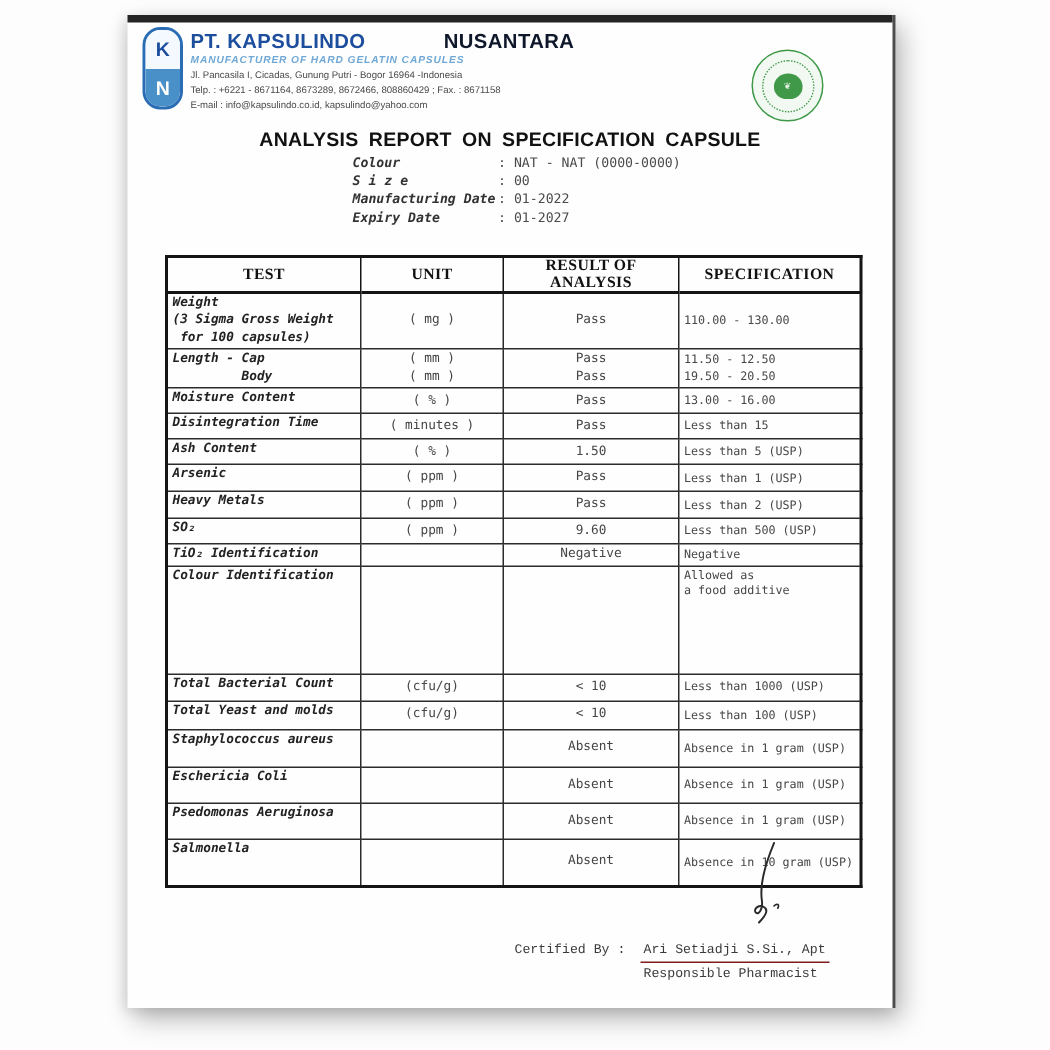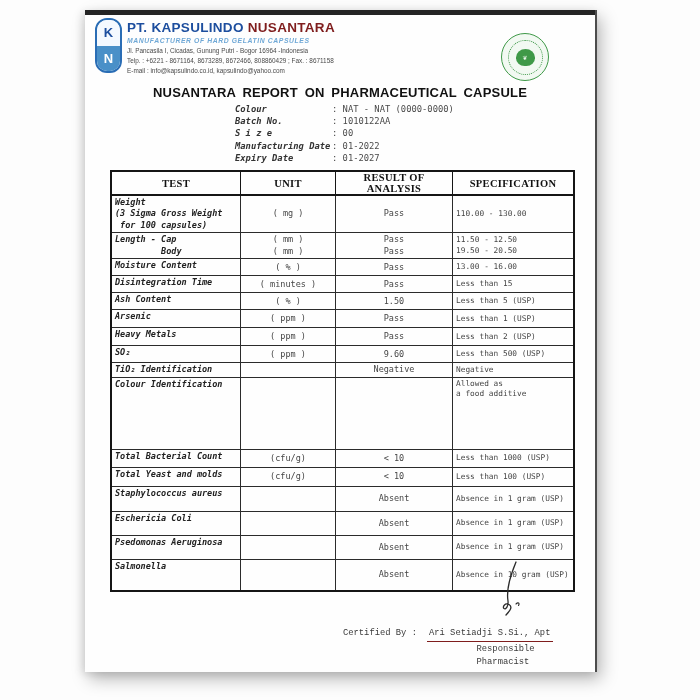--- a/index.html
+++ b/index.html
@@ -14,21 +14,21 @@
   .brand{position:absolute;left:10px;top:8px;display:flex;gap:5px;}
   .logo{width:23px;height:51px;border:2px solid #2a6db5;border-radius:12px;overflow:hidden;
         display:flex;flex-direction:column;background:#fff;flex:0 0 auto;}
   .logo .half{flex:1;display:flex;align-items:center;justify-content:center;
         font-weight:bold;font-size:13px;}
   .logo .half.top{color:#1d4e9e;background:#f4f9ff;}
   .logo .half.bot{color:#fff;background:#4a90c8;}
   .brand-text{padding-top:2px;line-height:1.15;}
   .company{font-size:13.5px;font-weight:bold;letter-spacing:.3px;white-space:nowrap;}
   .company .primary{color:#1d4e9e;}
-  .company .secondary{color:#7f1d1d;}
+  .company .secondary{color:#0f172a;margin-left:48px;}
   .tagline{font-size:6.8px;font-weight:bold;font-style:italic;color:#6fa8d6;
            letter-spacing:.6px;margin-top:1px;white-space:nowrap;}
   .addr{font-size:6.4px;color:#4a4a4a;line-height:1.55;margin-top:2px;white-space:nowrap;}
 
   
   .seal{position:absolute;left:416px;top:23px;width:46px;height:46px;border-radius:50%;
         border:1.5px solid #3f9948;background:#f2f9f2;display:flex;align-items:center;justify-content:center;}
   .seal-ring{width:33px;height:33px;border-radius:50%;border:1px dotted #3f9948;
         display:flex;align-items:center;justify-content:center;}
   .seal-core{width:19px;height:17px;border-radius:50% 50% 45% 45%;background:#3f9948;
@@ -62,21 +62,21 @@
   tr.tall td{vertical-align:top;}
 
   
   .signature{position:absolute;left:395px;top:551px;}
   .cert{position:absolute;left:258px;top:617px;font-family:Liberation Mono, monospace;
         font-size:8.8px;color:#3a3a3a;}
   .cert-row{display:flex;line-height:13px;}
   .cert-label{width:84px;}
   .cert-name{border-bottom:1px solid #7f1d1d;padding:0 3px 1px 2px;}
   .cert-spacer{width:84px;}
-  .cert-role{padding:1px 3px 0 2px;margin-left:48px;}
+  .cert-role{padding:1px 3px 0 2px;}
 </style>
 </head>
 <body>
 
 <div class="canvas">
   <div class="page">
     <div class="scan-edge"></div>
 
     <div class="brand">
       <div class="logo">
@@ -93,25 +93,24 @@
         </div>
       </div>
     </div>
 
     <div class="seal">
       <div class="seal-ring">
         <div class="seal-core">❦</div>
       </div>
     </div>
 
-    <div class="doc-title">NUSANTARA REPORT ON PHARMACEUTICAL CAPSULE</div>
+    <div class="doc-title">ANALYSIS REPORT ON SPECIFICATION CAPSULE</div>
 
     <div class="info-fields">
         <div class="field"><span class="flabel">Colour</span><span class="fvalue">: NAT - NAT  (0000-0000)</span></div>
-        <div class="field"><span class="flabel">Batch No.</span><span class="fvalue">: 1010122AA</span></div>
         <div class="field"><span class="flabel">S i z e</span><span class="fvalue">: 00</span></div>
         <div class="field"><span class="flabel">Manufacturing Date</span><span class="fvalue">: 01-2022</span></div>
         <div class="field"><span class="flabel">Expiry Date</span><span class="fvalue">: 01-2027</span></div>
       </div>
 
     <table class="analysis-table">
       <thead>
         <tr>
           <th style="width:128px">TEST</th>
           <th style="width:94px">UNIT</th>

